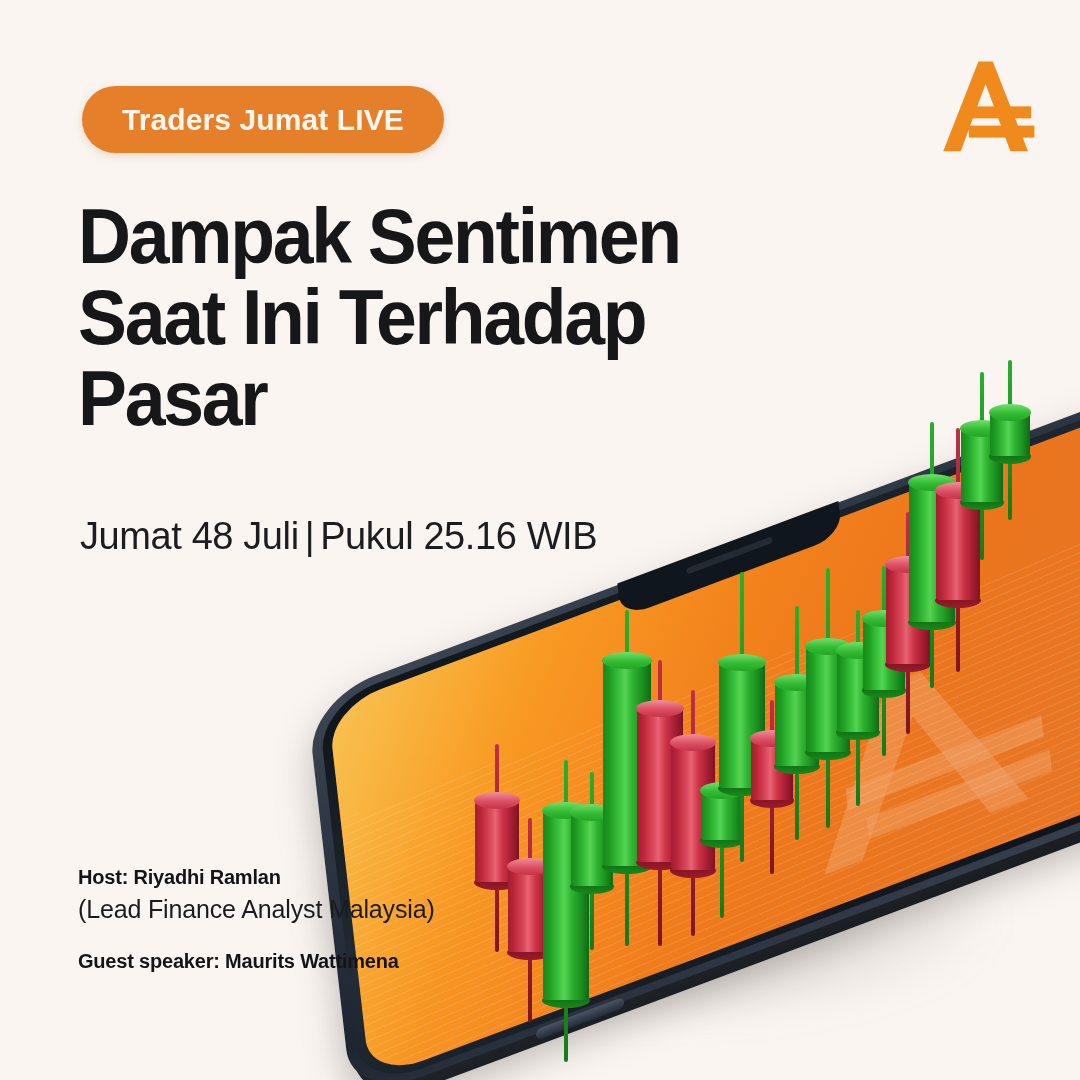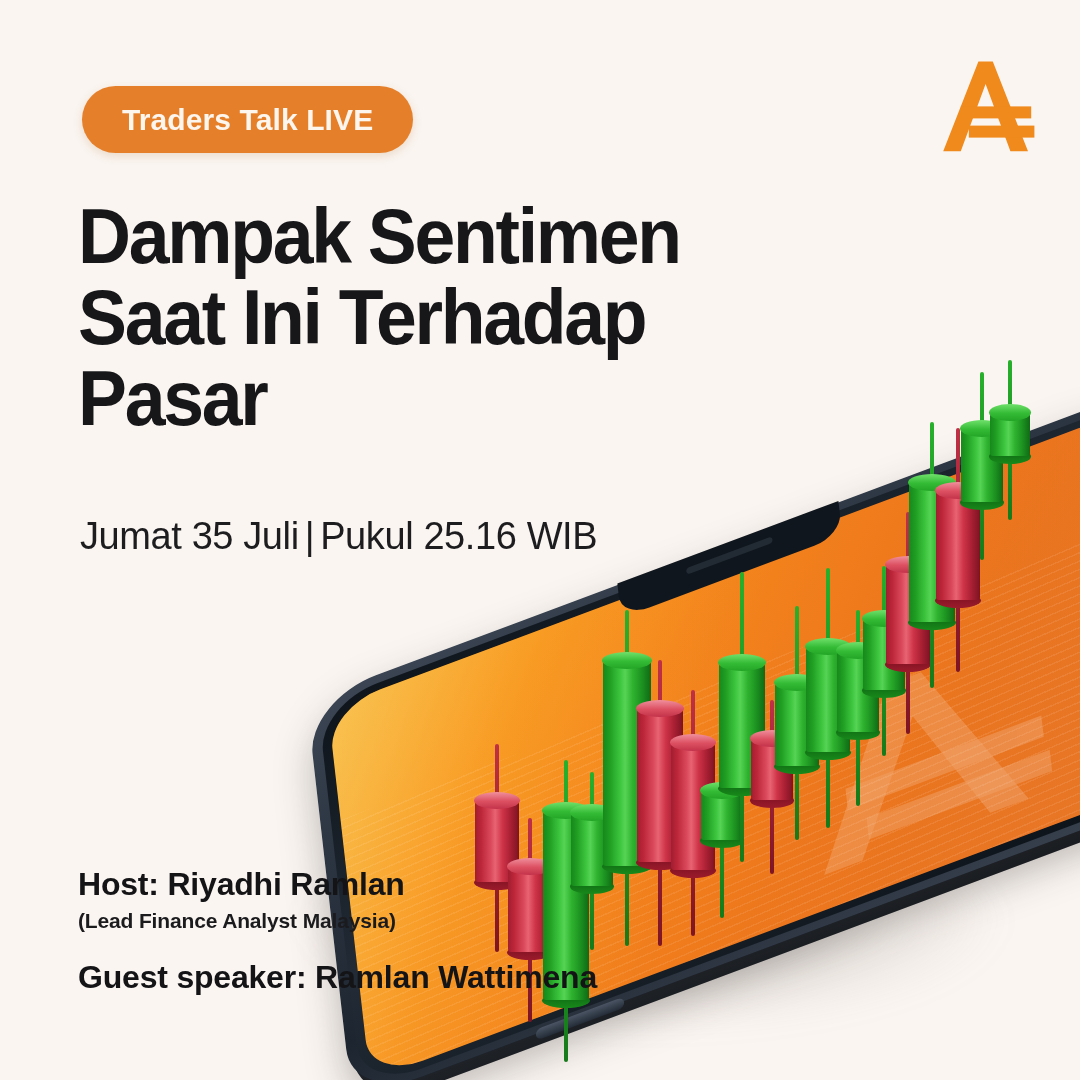--- a/index.html
+++ b/index.html
@@ -206,30 +206,30 @@
     letter-spacing:-0.4px;
     white-space:nowrap;
   }
   .datetime .sep { color:#1d1d20; padding:0 6px; }
 
   .speakers { position:absolute; left:78px; top:866px; }
   .sp-block { margin-bottom:26px; }
   .sp-block:last-child { margin-bottom:0; }
   .sp-name {
     color:#141417;
-    font-size:32px;
+    font-size:20px;
     font-weight:bold;
     letter-spacing:-0.2px;
     white-space:nowrap;
     margin-bottom:6px;
   }
   .sp-role {
     color:#1b1b1e;
-    font-size:21px;
-    font-weight:bold;
+    font-size:25px;
+    font-weight:normal;
     letter-spacing:-0.15px;
     white-space:nowrap;
   }
 
   .brand-logo {
     position:absolute;
     right:44px; top:58px;
     width:96px; height:100px;
   }
   .brand-logo svg { width:100%; height:100%; display:block; }
@@ -377,40 +377,40 @@
         <div class="wick g" style="top: 0px; height: 160px;"></div>
         <div class="bottomcap g" style="top: 89px;"></div>
         <div class="body3d g" style="top: 52px; height: 44px;"></div>
         <div class="cap g" style="top: 44px;"></div>
       </div>
     </div>
 
   <div class="overlay">
 
     <div class="badge">
-      <span>Traders Talk LIVE</span>
+      <span>Traders Jumat LIVE</span>
     </div>
 
     <div class="headline">
       <span class="ln">Dampak Sentimen</span>
       <span class="ln">Saat Ini Terhadap</span>
       <span class="ln">Pasar</span>
     </div>
 
     <div class="datetime">
-      <span>Jumat 35 Juli</span><span class="sep">|</span><span>Pukul 25.16 WIB</span>
+      <span>Jumat 48 Juli</span><span class="sep">|</span><span>Pukul 25.16 WIB</span>
     </div>
 
     <div class="speakers">
       <div class="sp-block">
         <div class="sp-name">Host: Riyadhi Ramlan</div>
         <div class="sp-role">(Lead Finance Analyst Malaysia)</div>
       </div>
       <div class="sp-block">
-        <div class="sp-name">Guest speaker: Ramlan Wattimena</div>
+        <div class="sp-name">Guest speaker: Maurits Wattimena</div>
       </div>
     </div>
 
     <div class="brand-logo">
       <svg viewBox="0 0 120 124">
         <g fill="#f08a1c">
           <path d="M48 4 L66 4 L110 116 L88 116 L57 32 L26 116 L4 116 Z"></path>
           <rect x="26" y="60" width="88" height="15"></rect>
           <rect x="36" y="84" width="82" height="15"></rect>
         </g>

